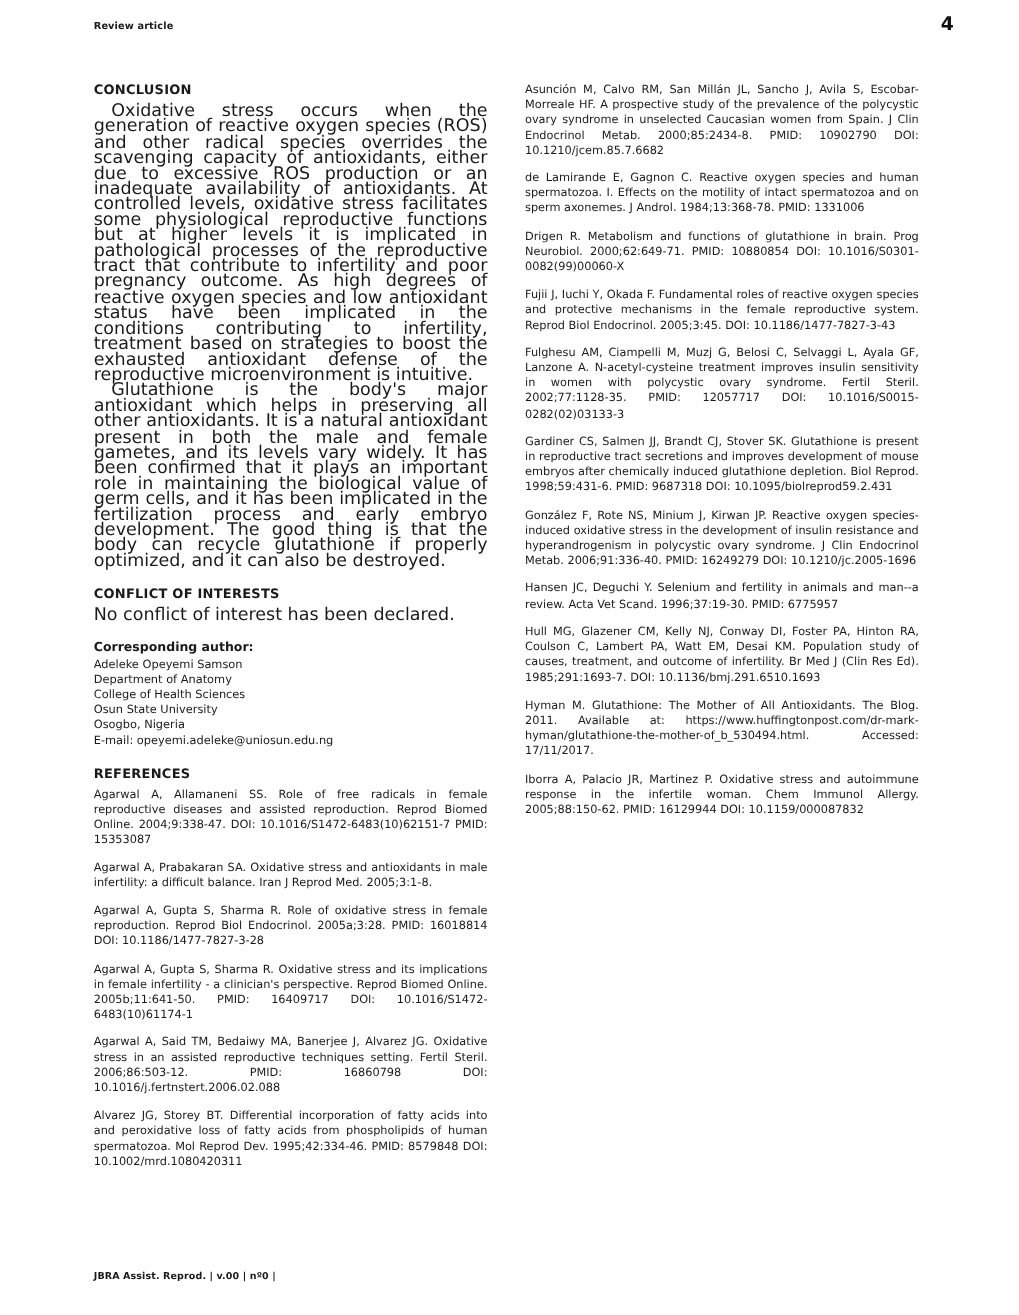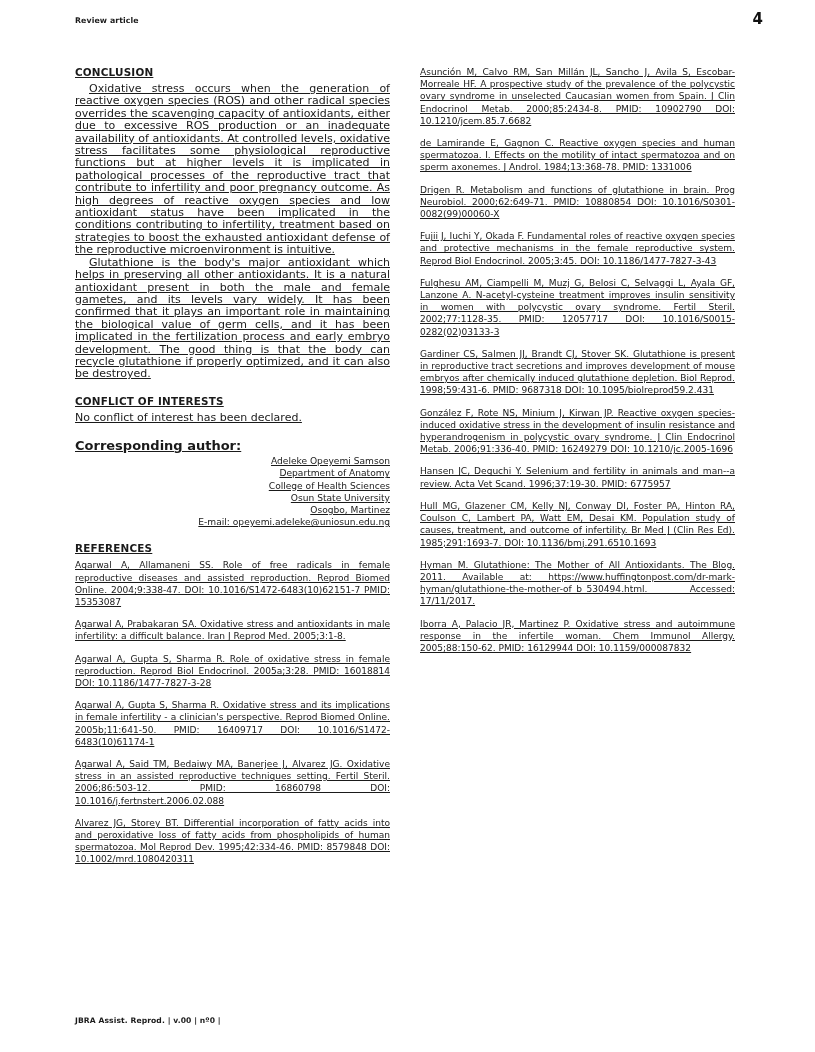--- a/index.html
+++ b/index.html
@@ -38,52 +38,51 @@
     font-weight: bold;
     color: #111;
   }
   .columns {
     position: absolute;
     left: 75px;
     top: 66px;
     width: 665px;
     display: flex;
     gap: 30px;
-    text-decoration: underline;
   }
   .col {
     width: 315px;
   }
   h2.section-title {
     font-size: 10.4px;
     font-weight: bold;
     margin: 0 0 5px 0;
     letter-spacing: 0.2px;
   }
   h3.sub-title {
-    font-size: 13px;
+    font-size: 10px;
     font-weight: bold;
     margin: 0 0 2px 0;
   }
   p.body-text {
-    font-size: 11px;
+    font-size: 14px;
     line-height: 12.4px;
     text-align: justify;
     margin: 0;
     text-indent: 14px;
     hyphens: auto;
   }
   p.no-indent {
     text-indent: 0;
   }
   .block-gap-lg { height: 14px; }
   .address-line {
     font-size: 9.1px;
     line-height: 12.2px;
-    text-align: right;
+    text-align: left;
   }
   .ref {
     font-size: 9.05px;
     line-height: 12.2px;
     text-align: justify;
     margin: 0 0 10px 0;
     hyphens: auto;
   }
   .ref:last-child { margin-bottom: 0; }
   .footer {
@@ -117,21 +116,21 @@
       <h2 class="section-title">CONFLICT OF INTERESTS</h2>
       <p class="body-text no-indent">No conflict of interest has been declared.</p>
 
       <div class="block-gap-lg"></div>
 
       <h3 class="sub-title">Corresponding author:</h3>
       <div class="address-line">Adeleke Opeyemi Samson</div>
       <div class="address-line">Department of Anatomy</div>
       <div class="address-line">College of Health Sciences</div>
       <div class="address-line">Osun State University</div>
-      <div class="address-line">Osogbo, Martinez</div>
+      <div class="address-line">Osogbo, Nigeria</div>
       <div class="address-line">E-mail: opeyemi.adeleke@uniosun.edu.ng</div>
 
       <div class="block-gap-lg"></div>
 
       <h2 class="section-title">REFERENCES</h2>
 
       <p class="ref">Agarwal A, Allamaneni SS. Role of free radicals in female reproductive diseases and assisted reproduction. Reprod Biomed Online. 2004;9:338-47. DOI: 10.1016/S1472-6483(10)62151-7 PMID: 15353087</p>
       <p class="ref">Agarwal A, Prabakaran SA. Oxidative stress and antioxidants in male infertility: a difficult balance. Iran J Reprod Med. 2005;3:1-8.</p>
       <p class="ref">Agarwal A, Gupta S, Sharma R. Role of oxidative stress in female reproduction. Reprod Biol Endocrinol. 2005a;3:28. PMID: 16018814 DOI: 10.1186/1477-7827-3-28</p>
       <p class="ref">Agarwal A, Gupta S, Sharma R. Oxidative stress and its implications in female infertility - a clinician's perspective. Reprod Biomed Online. 2005b;11:641-50. PMID: 16409717 DOI: 10.1016/S1472-6483(10)61174-1</p>

